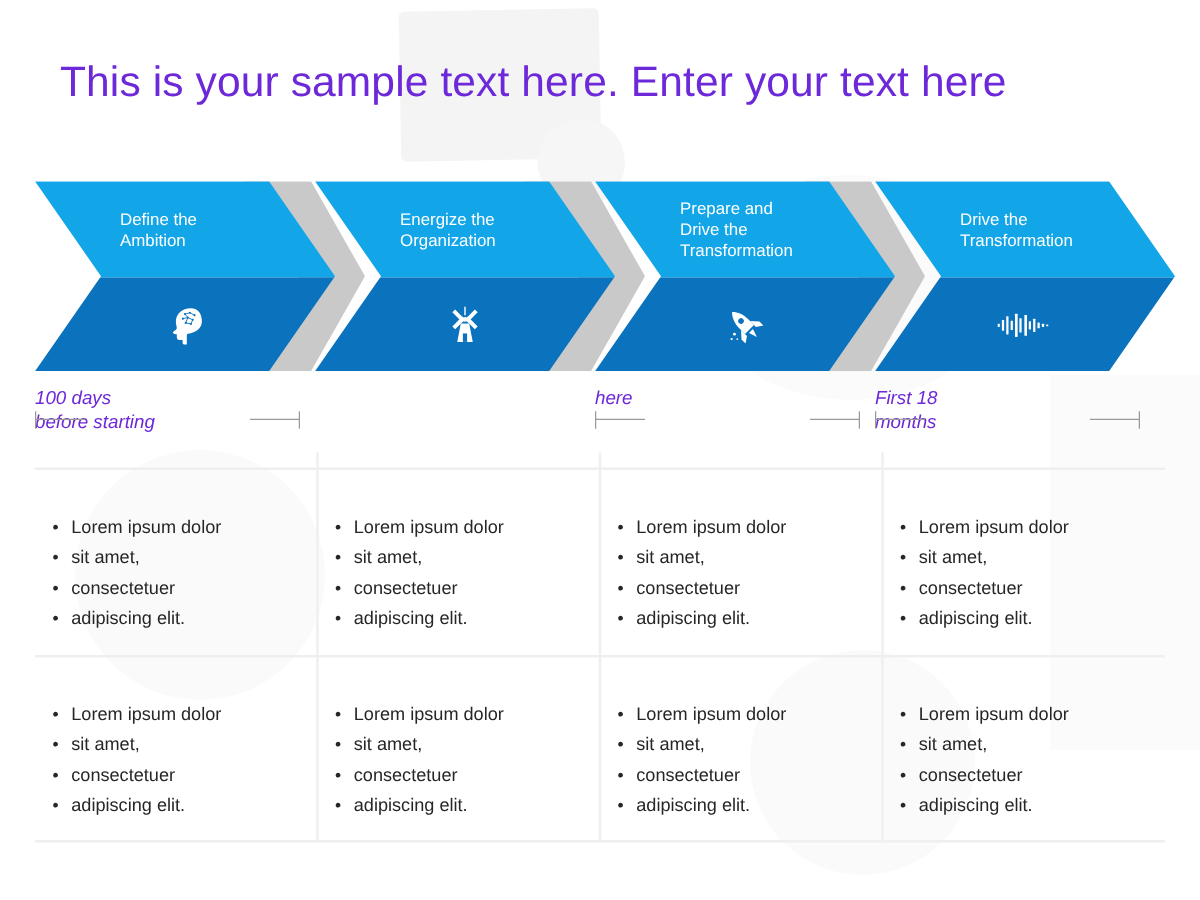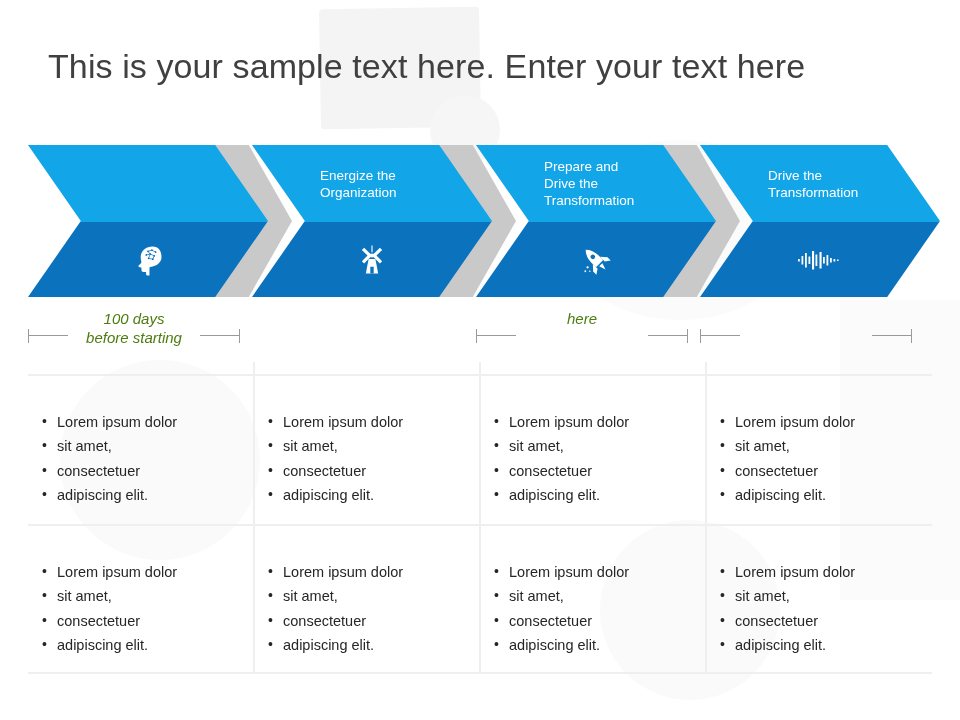--- a/index.html
+++ b/index.html
@@ -12,21 +12,21 @@
   .bg-wm{position:absolute;pointer-events:none;background:#f4f4f4;}
   #wm1{left:320px;top:8px;width:160px;height:120px;border-radius:4px;transform:rotate(-1deg);}
   #wm2{left:430px;top:95px;width:70px;height:70px;border-radius:50%;background:#f6f6f6;}
   #wm3{left:60px;top:360px;width:200px;height:200px;border-radius:50%;background:#fafafa;}
   #wm4{left:560px;top:140px;width:240px;height:180px;border-radius:50%;background:#fbfbfb;}
   #wm5{left:840px;top:300px;width:120px;height:300px;background:#fbfbfb;}
   #wm6{left:600px;top:520px;width:180px;height:180px;border-radius:50%;background:#fafafa;}
 
   #page-title{
     position:absolute;left:48px;top:44px;width:880px;
-    font-size:34px;line-height:44px;color:#404040;font-weight:400;
+    font-size:34px;line-height:44px;color:#6d28d9;font-weight:400;
     letter-spacing:0.1px;white-space:nowrap;
   }
 
   
   #chevron-band{position:absolute;left:0;top:145px;width:960px;height:152px;}
   .chev-sep{position:absolute;top:0;width:96px;height:152px;}
   .chev{position:absolute;top:0;width:240px;height:152px;}
   .chev .top,.chev .bot{
     position:absolute;left:0;width:100%;
   }
@@ -52,22 +52,22 @@
     display:flex;align-items:center;justify-content:center;
     pointer-events:none;
   }
   .chev-icon svg{display:block;}
 
   
   #timeline-row{position:absolute;left:0;top:305px;width:960px;height:62px;}
   .tl-cell{position:absolute;top:0;height:62px;}
   .tl-label{
     position:absolute;left:0;width:100%;top:4px;
-    text-align:center;font-style:italic;font-size:15px;line-height:19px;
-    color:#4d7c0f;
+    text-align:left;font-style:italic;font-size:15px;line-height:19px;
+    color:#6d28d9;
   }
   .dim{position:absolute;top:24px;height:14px;}
   .dim .bar{position:absolute;top:6px;height:1px;background:#9a9a9a;}
   .dim .cap{position:absolute;top:0;width:1px;height:14px;background:#9a9a9a;}
 
   
   #grid{position:absolute;left:28px;top:374px;width:904px;height:211px;}
   .gline{position:absolute;background:#efefef;}
   .gl-h{height:2px;left:0;width:100%;}
   .gl-v{width:2px;top:0;height:100%;}
@@ -102,20 +102,26 @@
     <div class="chev-sep" style="left: 420px;">
       <div class="sep-clip"></div>
     </div>
     <div class="chev-sep" style="left: 644px;">
       <div class="sep-clip"></div>
     </div>
     <div class="chev" style="left: 28px;">
       <div class="chev-clip">
         <div class="top" style="background: rgb(18, 165, 232);"></div>
         <div class="bot" style="background: rgb(11, 115, 190);"></div>
+      </div>
+      <div class="chev-title">
+        <span>
+          <div>Define the</div>
+          <div>Ambition</div>
+        </span>
       </div>
       <div class="chev-icon">
         <svg width="36" height="36" viewBox="0 0 64 64" fill="#fff">
     <path d="M40 8c-12 0-21 8.2-21 19 0 4.2 1.3 7 1.3 9.2 0 2.2-2.6 3.4-4.6 5.2-1.5 1.4-.6 3 1.2 3.3l3.4.6c.1 2.4.1 3.4.1 4.6 0 2.2 1.2 3.4 3.6 3.4h4.6v4.2c0 1.2.9 2.1 2.1 2.1h3.9V46.2c0-.9.6-1.5 1.6-1.7C47.6 42.8 56 36.4 56 26.6 56 16.2 51.2 8 40 8z"></path>
     <g fill="#0b73be">
       <circle cx="32" cy="16.5" r="1.5"></circle>
             <circle cx="39" cy="14.5" r="1.5"></circle>
       <circle cx="45.5" cy="18" r="1.5"></circle>
             <circle cx="29" cy="23" r="1.5"></circle>
       <circle cx="36" cy="21.5" r="1.5"></circle>
@@ -230,20 +236,24 @@
       <div class="dim" style="left: 0px; width: 60px;">
         <div class="cap" style="left: 0px; background: rgb(154, 154, 154);"></div>
         <div class="bar" style="left: 0px; width: 40px; background: rgb(154, 154, 154);"></div>
       </div>
       <div class="dim" style="left: 152px; width: 60px;">
         <div class="bar" style="left: 20px; width: 40px; background: rgb(154, 154, 154);"></div>
         <div class="cap" style="left: 59px; background: rgb(154, 154, 154);"></div>
       </div>
     </div>
     <div class="tl-cell" style="left: 700px; width: 212px;">
+      <div class="tl-label">
+        <div>First 18</div>
+        <div>months</div>
+      </div>
       <div class="dim" style="left: 0px; width: 60px;">
         <div class="cap" style="left: 0px; background: rgb(154, 154, 154);"></div>
         <div class="bar" style="left: 0px; width: 40px; background: rgb(154, 154, 154);"></div>
       </div>
       <div class="dim" style="left: 152px; width: 60px;">
         <div class="bar" style="left: 20px; width: 40px; background: rgb(154, 154, 154);"></div>
         <div class="cap" style="left: 59px; background: rgb(154, 154, 154);"></div>
       </div>
     </div>
   </div>

